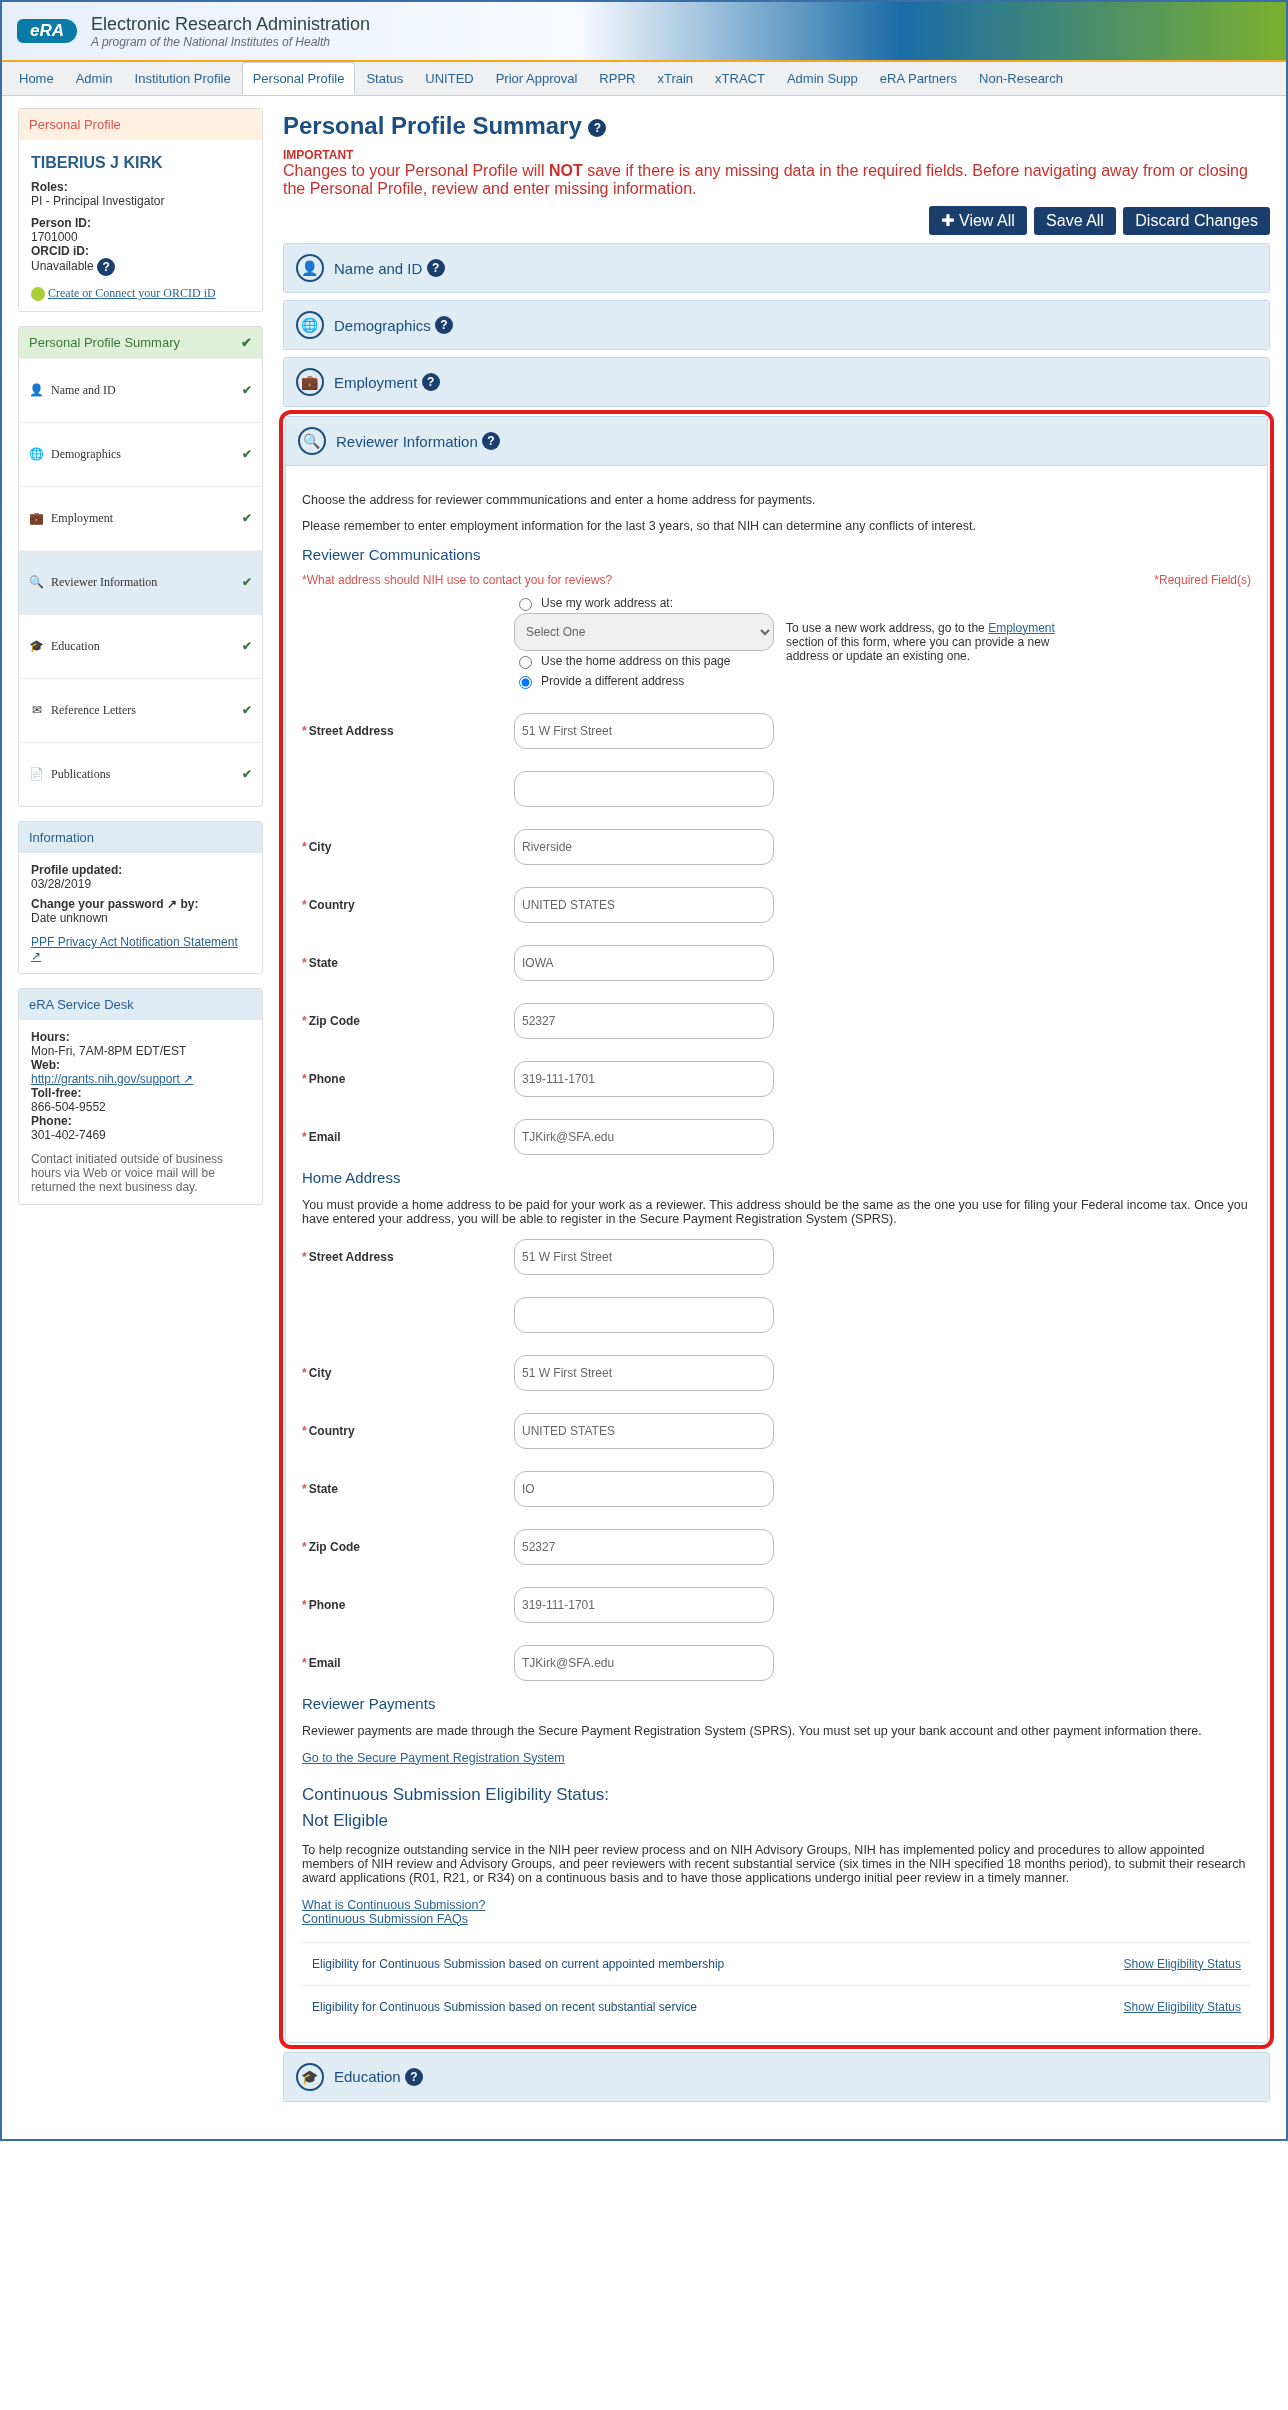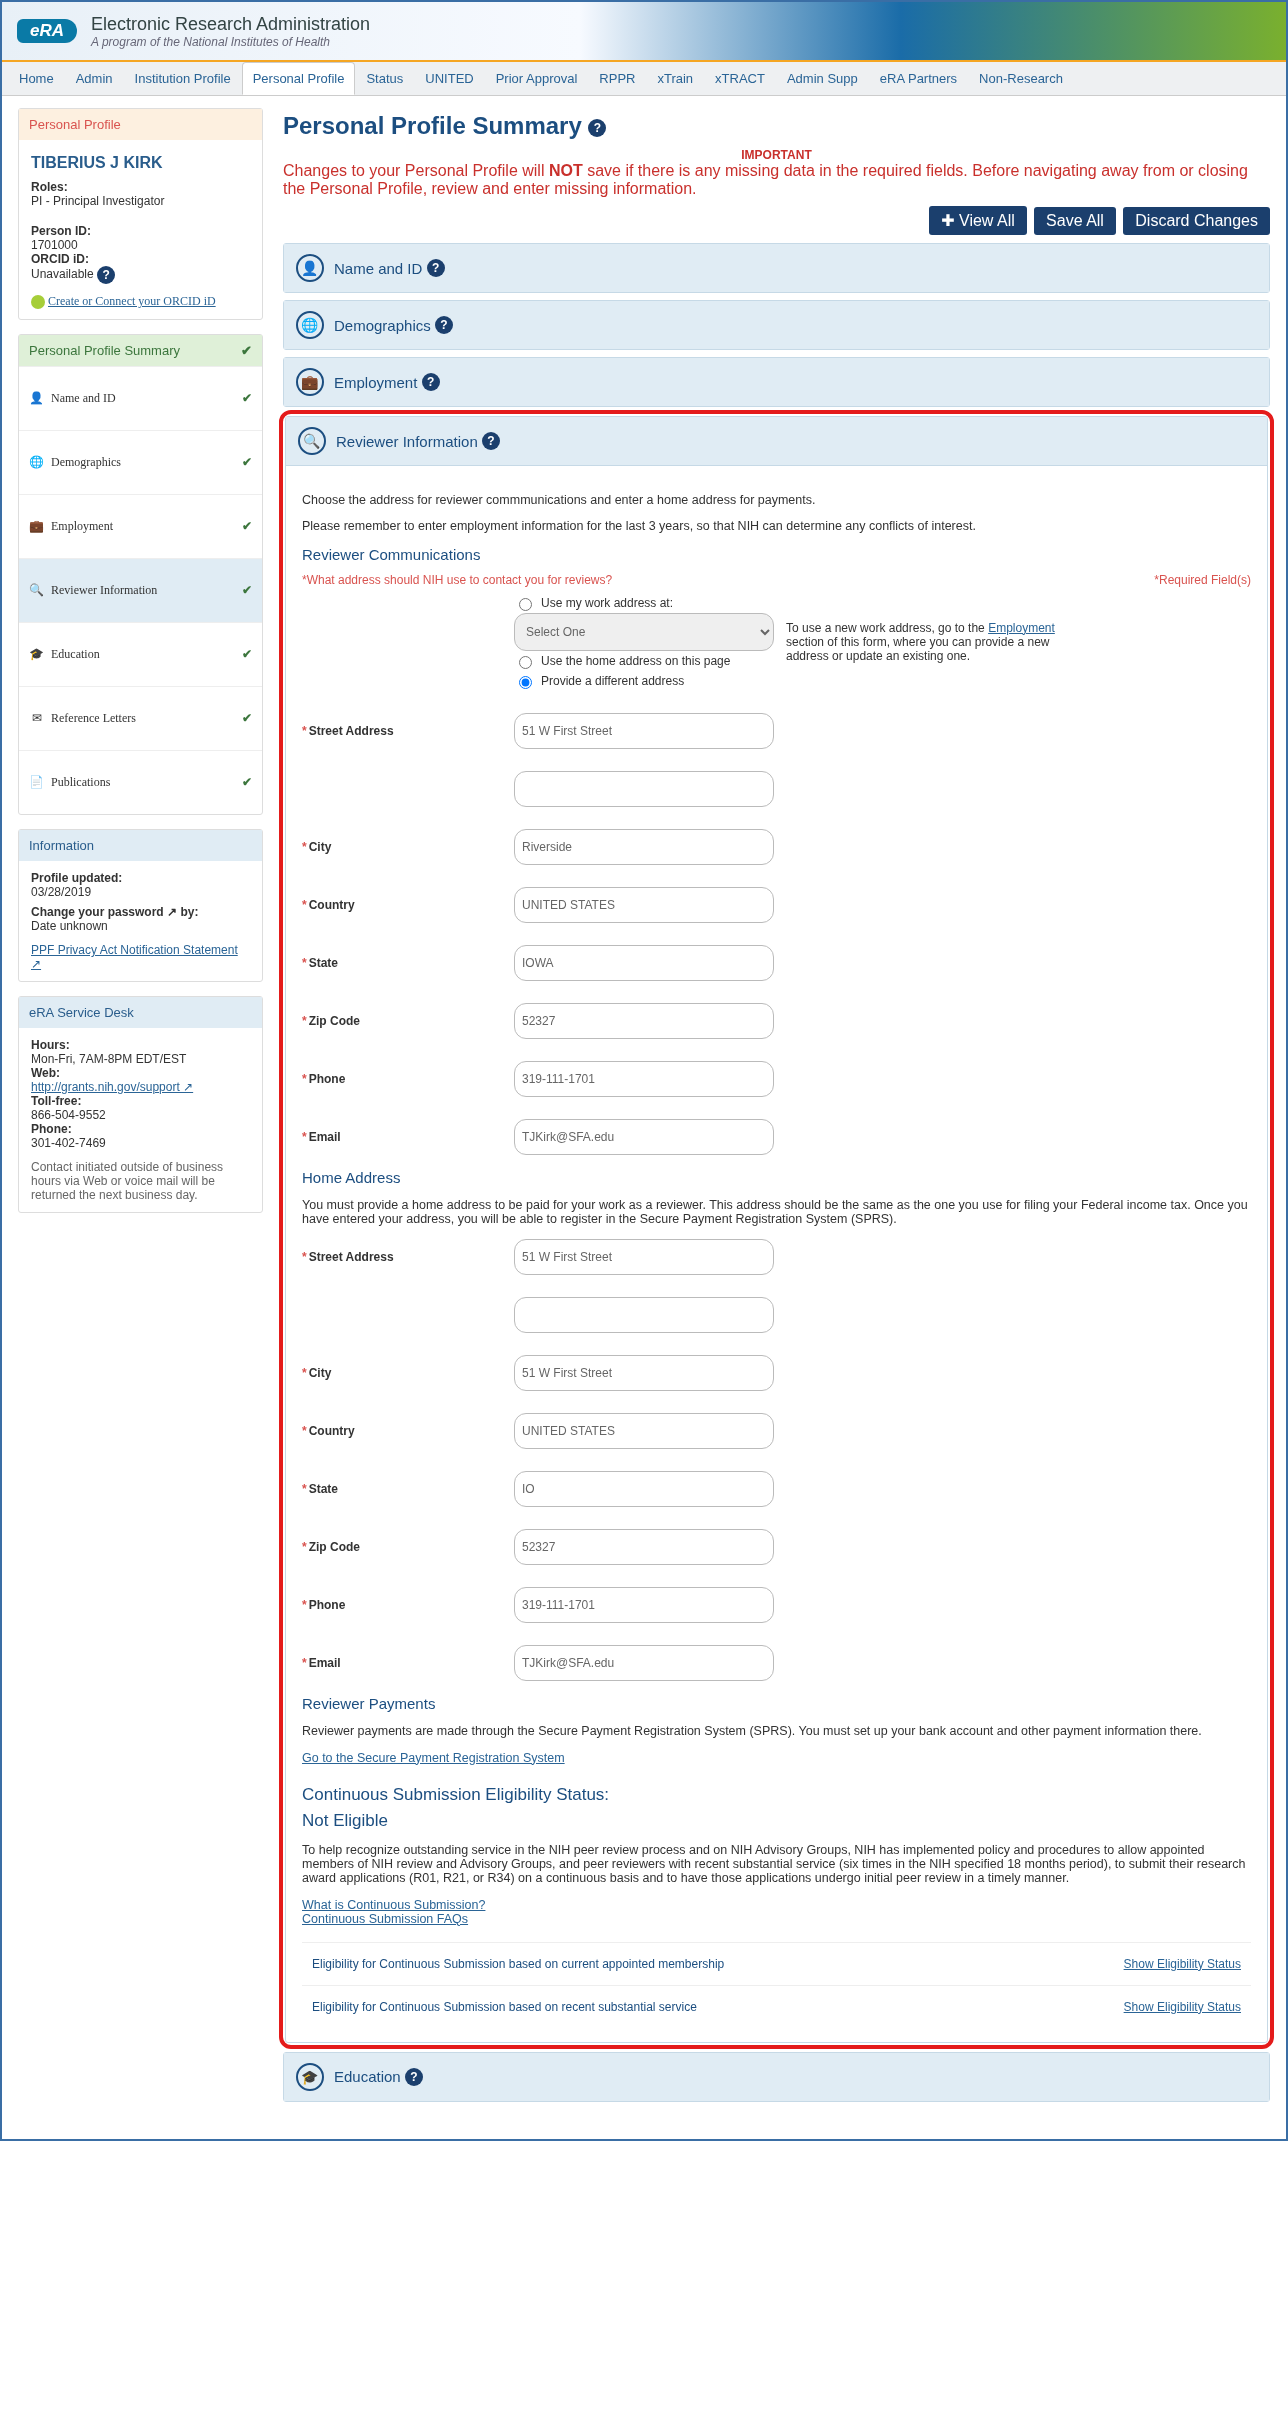--- a/index.html
+++ b/index.html
@@ -24,21 +24,21 @@
   .orcid-dot{ display:inline-block; width:14px; height:14px; border-radius:50%; background:#a6ce39; vertical-align:middle; margin-right:3px;}
   .navlist{ border:1px solid #ddd; border-radius:3px; margin-bottom:14px;}
   .navlist-h{ background:#dff0d8; color:#3c763d; padding:8px 10px; display:flex; justify-content:space-between; align-items:center; font-size:13px;}
   .navlist a{ display:flex; justify-content:space-between; align-items:center; padding:24px 10px; border-top:1px solid #eee; color:#333; text-decoration:none; font-size:12px;font-family:Liberation Serif, serif;}
   .navlist a.active{ background:#e0ecf4;}
   .navlist a .icon{ width:16px; text-align:center; margin-right:6px; display:inline-block;}
   .chk{ color:#3c763d; font-weight:bold;}
   .lnk{ color:#2a6496; text-decoration:underline;}
   .maincol{ flex:1;}
   h1{ color:#1c4e80; font-size:24px; font-weight:600; margin:4px 0 8px;}
-  .important{ text-align:center; color:#c9302c; font-size:12px; font-weight:bold;}
+  .important{ color:#c9302c; font-size:12px; font-weight:bold;}
   .note{ color:#c9302c; font-size:16px;}
   .btnbar{ text-align:right; margin:8px 0;}
   .btn{ background:#1b3f6d; color:#fff; border:0; padding:5px 12px; border-radius:3px; font-size:16px; margin-left:4px; cursor:pointer;}
   .accordion{ border:1px solid #c6d9e6; border-radius:3px; margin-bottom:7px;}
   .acc-h{ background:#e0ecf4; padding:10px 12px; color:#1c4e80; font-size:15px; display:flex; align-items:center;}
   .acc-icon{ width:28px; height:28px; border:2px solid #1c4e80; border-radius:50%; display:inline-flex; align-items:center; justify-content:center; margin-right:10px; color:#1c4e80; font-size:14px;}
   .acc-body{ padding:14px 16px; border-top:1px solid #c6d9e6; font-size:12.5px;}
   .highlight{ outline:4px solid #e41b1b; border-radius:8px; padding:2px; margin-bottom:7px;}
   .sec-title{ color:#1c4e80; font-size:15px; margin:10px 0;}
   .req-note{ color:#d9534f; float:right; font-size:12px;}
@@ -83,21 +83,21 @@
 
 <div class="wrap">
 
   <div class="sidebar">
     <div class="card">
       <div class="card-h orange-h">Personal Profile</div>
       <div class="card-b">
         <div class="name">TIBERIUS J KIRK</div>
         <div><b>Roles:</b></div>
         <div>PI - Principal Investigator</div>
-        <div style="margin-top:16px;"><b>Person ID:</b></div>
+        <div style="margin-top:8px;"><b>Person ID:</b></div>
         <div>1701000</div>
         <div><b>ORCID iD:</b></div>
         <div><span>Unavailable</span> <span class="qmark">?</span></div>
         <div style="margin-top:10px;"><span class="orcid-dot"></span><a class="orcid-link">Create or Connect your ORCID iD</a></div>
       </div>
     </div>
 
     <div class="navlist">
       <div class="navlist-h">
           <span>Personal Profile Summary</span>

